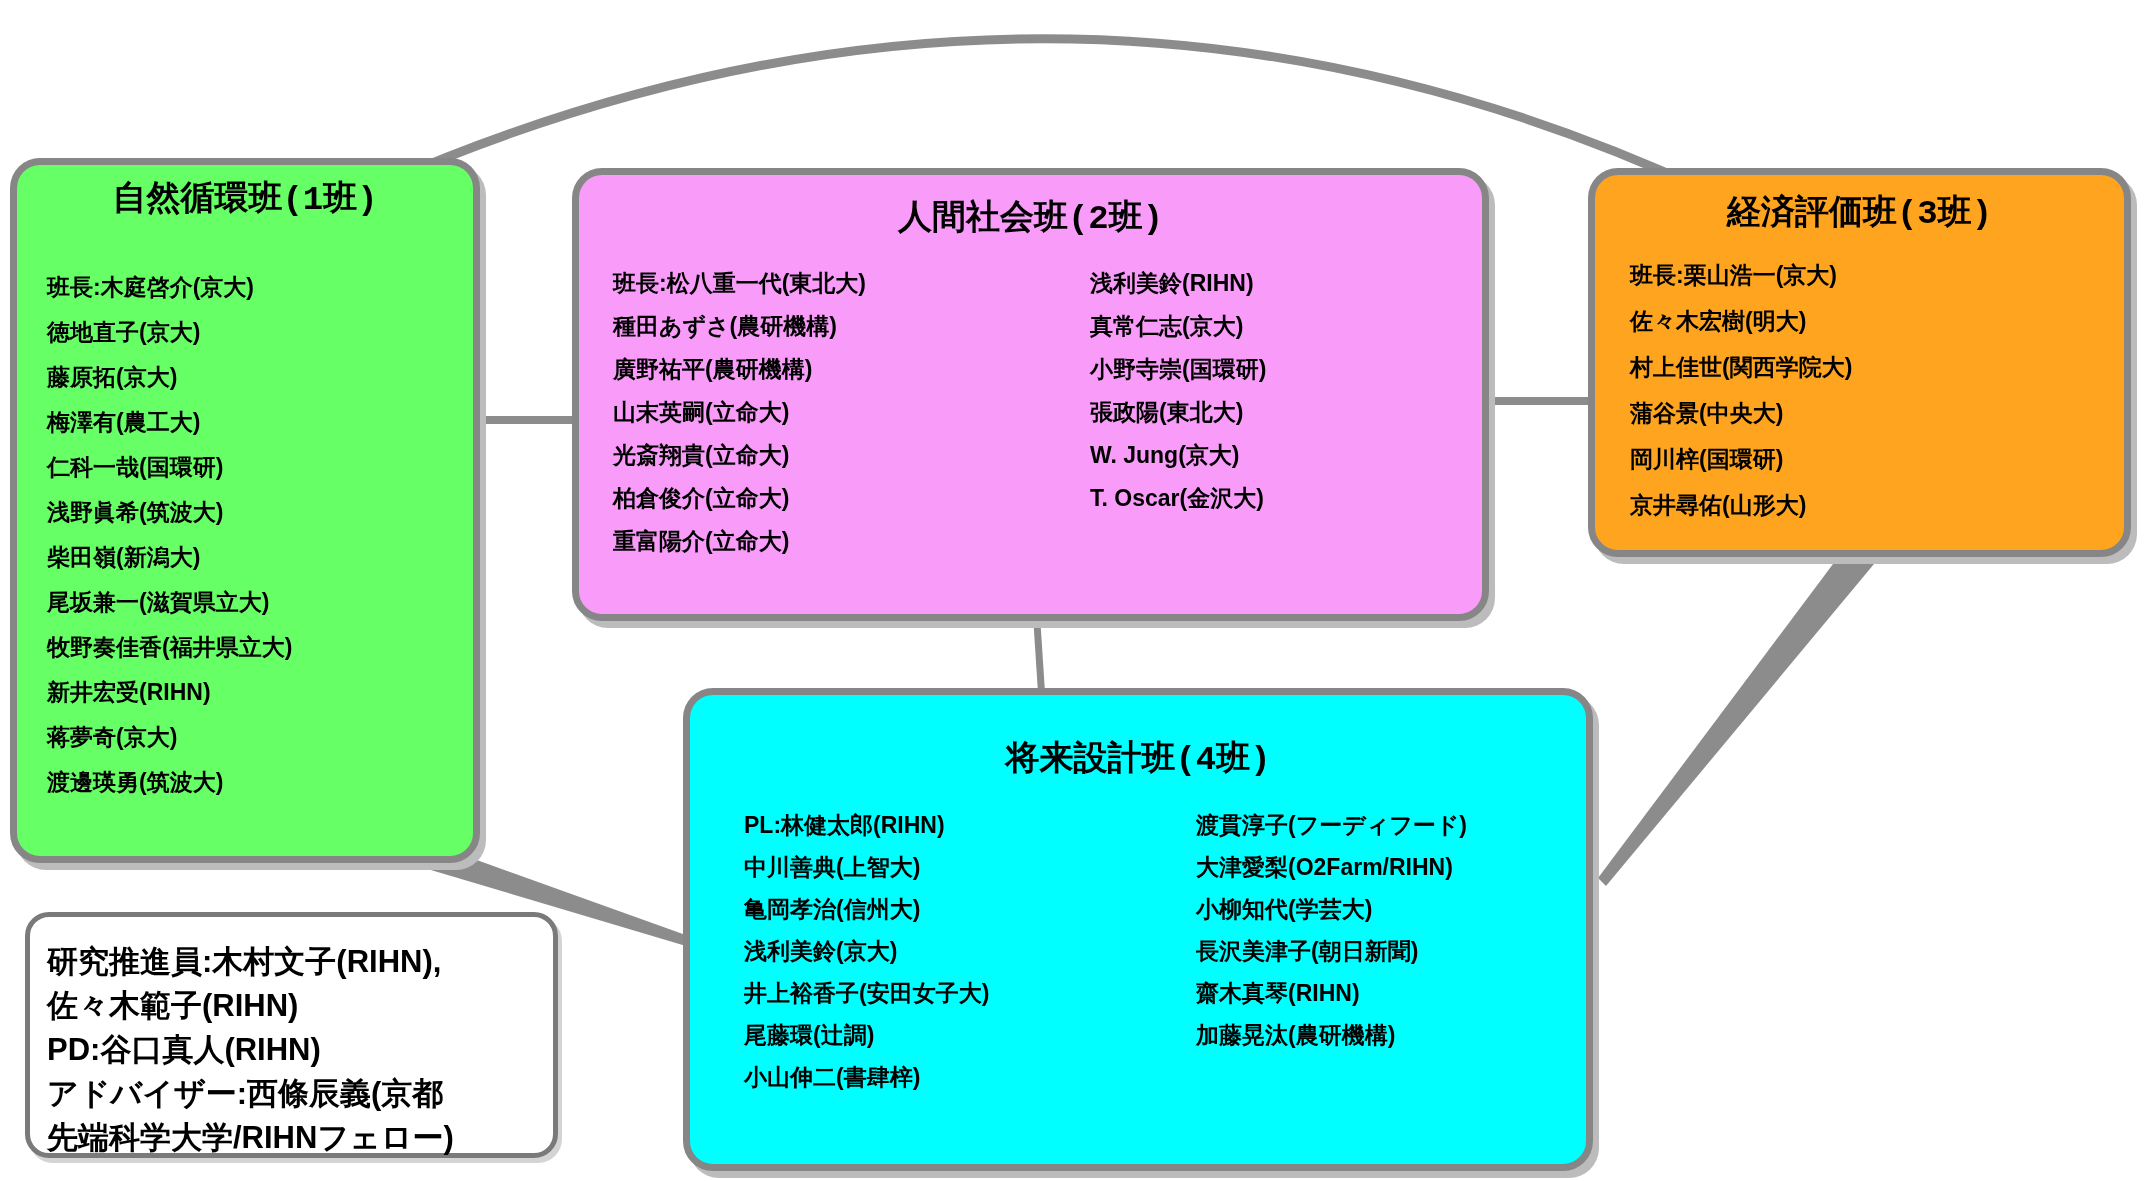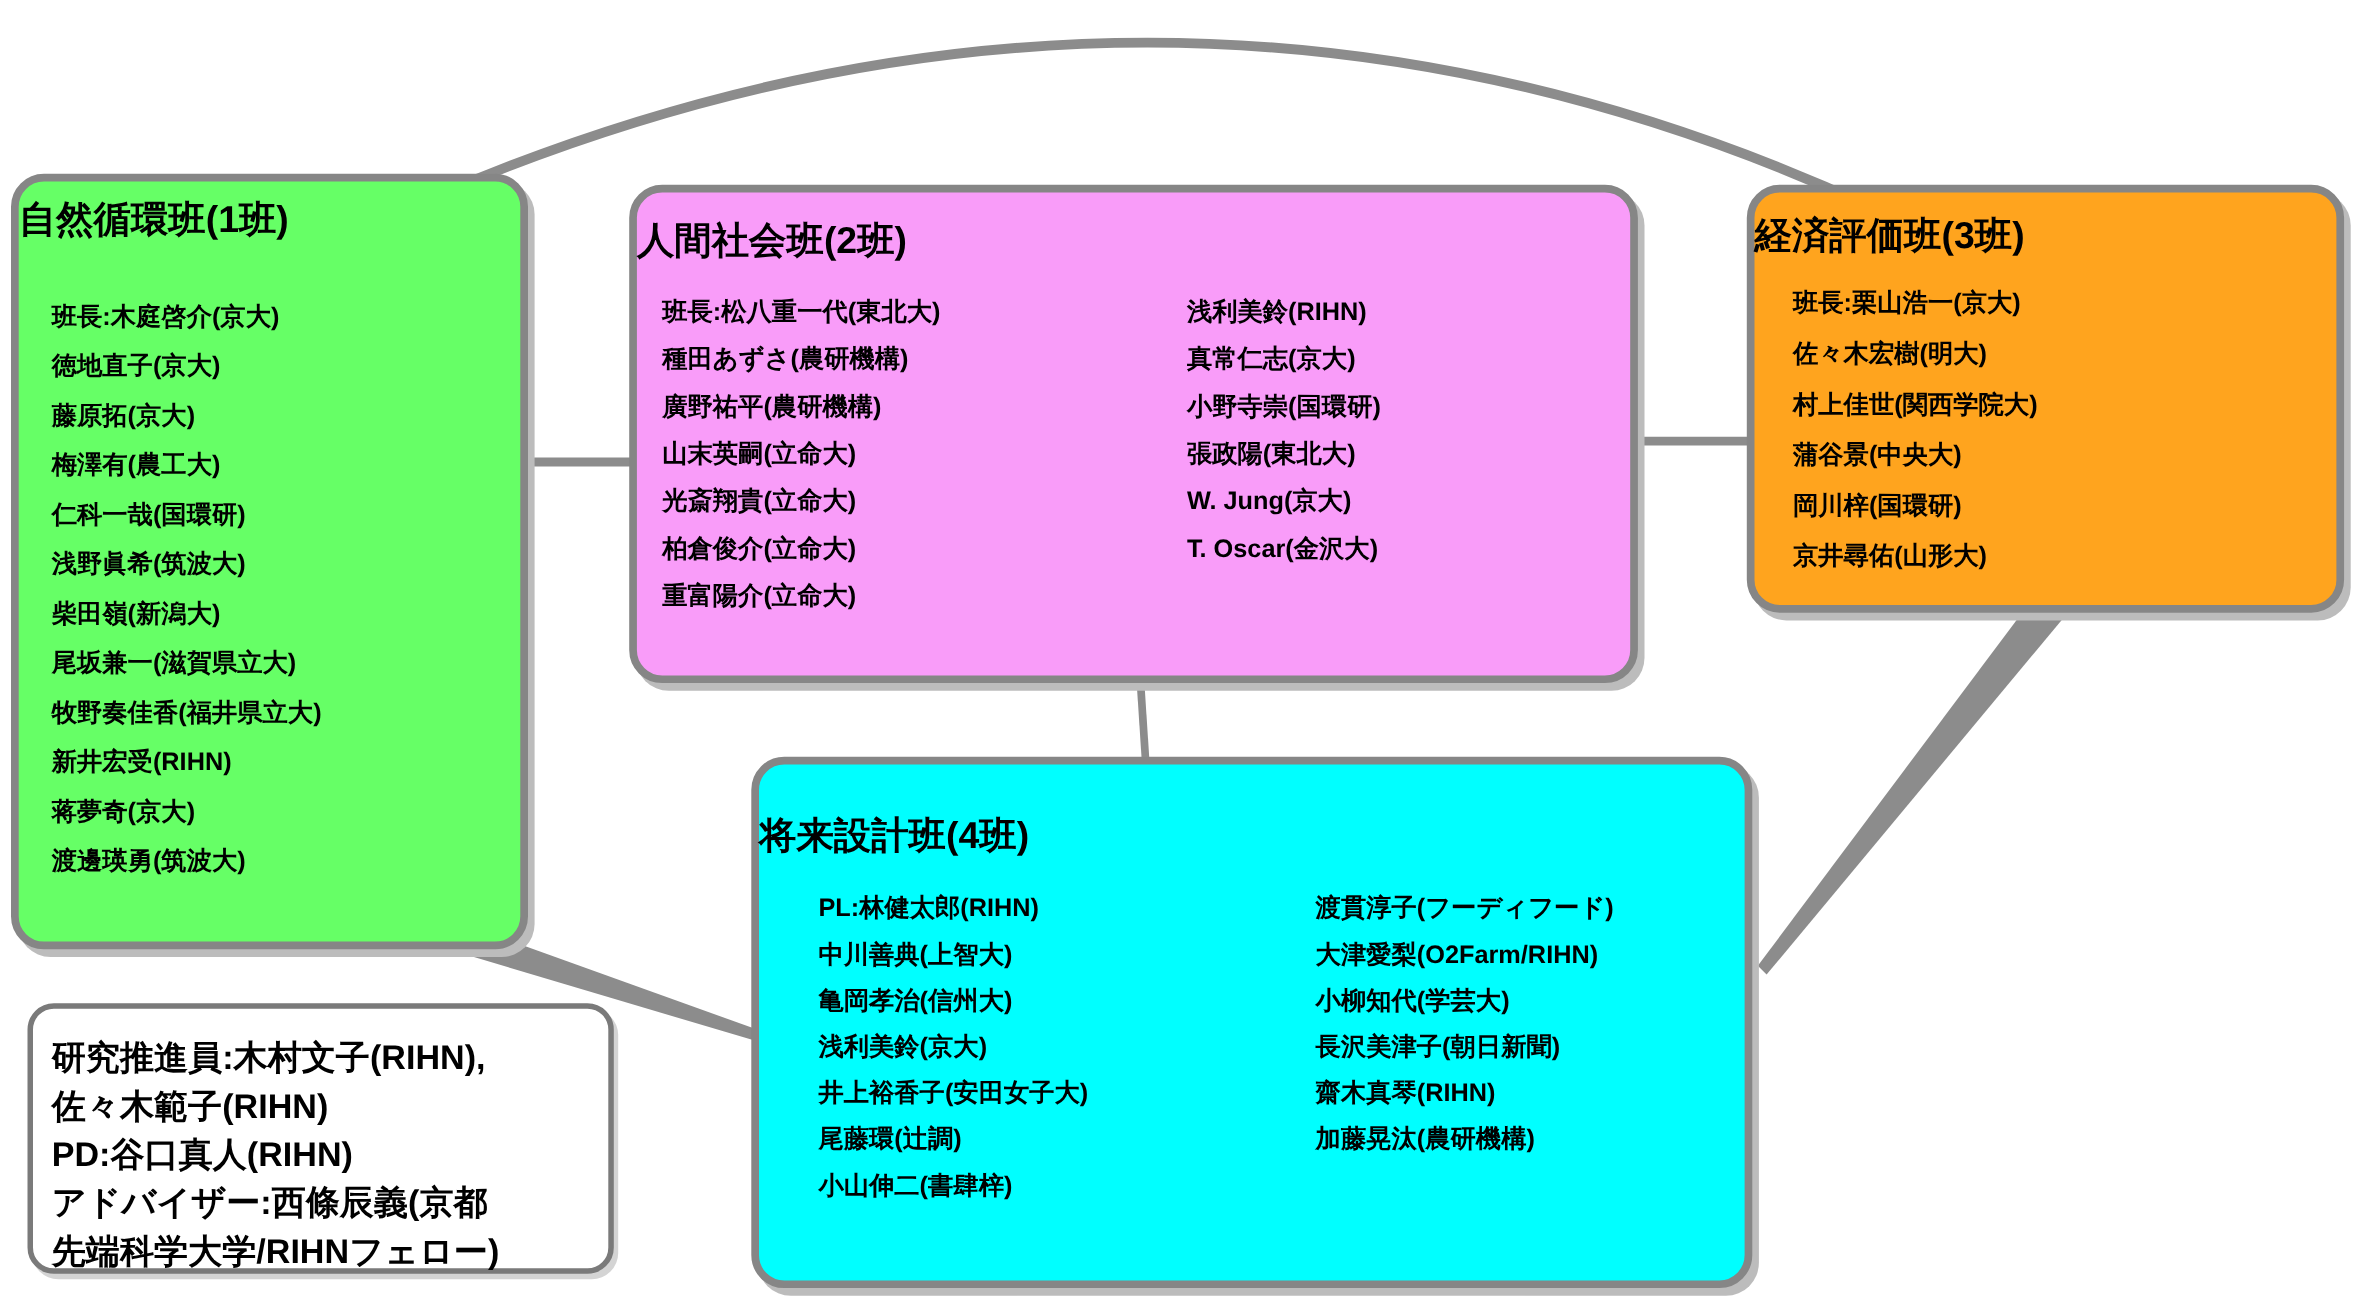--- a/index.html
+++ b/index.html
@@ -20,29 +20,29 @@
   }
   .box--team1 { left:10px;  top:158px; width:470px; height:705px; background:var(--c-team1,#66ff66); }
   .box--team2 { left:572px; top:168px; width:917px; height:453px; background:var(--c-team2,#f99cf9); }
   .box--team3 { left:1588px;top:168px; width:543px; height:389px; background:var(--c-team3,#ffa41e); }
   .box--team4 { left:683px; top:688px; width:910px; height:483px; background:var(--c-team4,#00ffff); }
   .box--staff {
     left:25px; top:912px; width:533px; height:246px; background:var(--c-staff,#ffffff);
     border:5px solid #7a7a7a; border-radius:24px; box-shadow:4px 5px 0 #d4d4d4;
   }
 
-  .box-title { font-size:34px; line-height:44px; text-align:left; white-space:nowrap; }
+  .box-title { font-size:34px; line-height:44px; text-align:center; white-space:nowrap;font-family:Liberation Mono, monospace; }
   .box--team1 .box-title { margin-top:13px; }
   .box--team2 .box-title { margin-top:22px; }
   .box--team3 .box-title { margin-top:17px; }
   .box--team4 .box-title { margin-top:43px; }
 
   .member-list { font-size:23px; white-space:nowrap; }
   .box--team1 .member-list { margin:43px 0 0 30px; line-height:45px; }
-  .box--team2 .columns     { margin:21px 0 0 23px; }
+  .box--team2 .columns     { margin:21px 0 0 34px; }
   .box--team2 .member-list { line-height:43px; }
   .box--team3 .member-list { margin:16px 0 0 35px; line-height:46px; }
   .box--team4 .columns     { margin:22px 0 0 26px; }
   .box--team4 .member-list { line-height:42px;margin-left:28px; }
   .box--staff .member-list { margin:23px 14px 0 17px; line-height:44px; font-size:31px; }
 
   .columns { display:flex; }
   .box--team2 .col-left { width:477px; }
   .box--team4 .col-left { width:424px; }
   .col-right { flex:1; }

